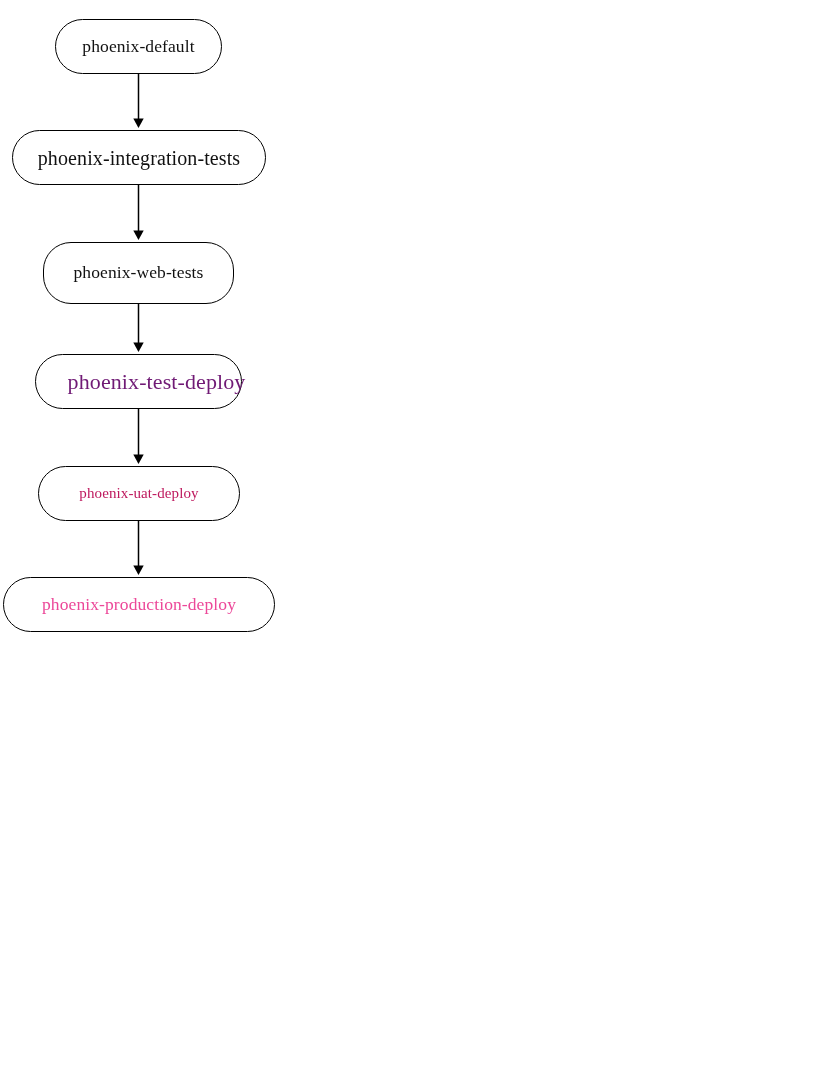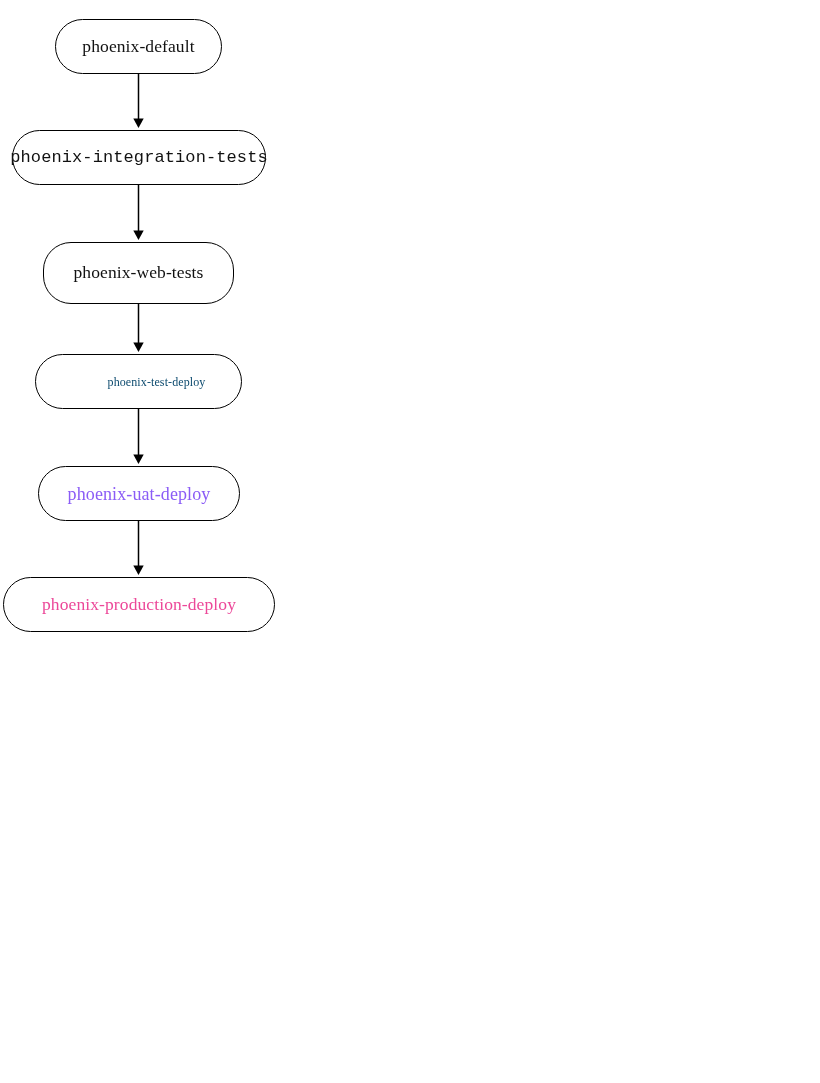--- a/index.html
+++ b/index.html
@@ -86,30 +86,30 @@
         <line x1="138.5" y1="505" x2="138.5" y2="550.8" stroke="#000000" stroke-width="1.5"></line>
         <polygon points="133.3,549.5 143.7,549.5 138.5,559" fill="#000000"></polygon>
       </g>
   </svg>
 
   <div id="node-layer">
       <div class="graph-node" style="left: 55px; top: 3px; width: 167px; height: 55px; border-color: rgb(0, 0, 0); border-radius: 28px;">
         <span class="graph-node-label" style="color: rgb(17, 17, 17); font-size: 17.5px;">phoenix-default</span>
       </div>
       <div class="graph-node" style="left: 12px; top: 114px; width: 254px; height: 55px; border-color: rgb(0, 0, 0); border-radius: 28px;">
-        <span class="graph-node-label" style="color: rgb(17, 17, 17); font-size: 17px; font-family: Liberation Mono, monospace;">phoenix-integration-tests</span>
+        <span class="graph-node-label" style="color: rgb(17, 17, 17); font-size: 20px;">phoenix-integration-tests</span>
       </div>
       <div class="graph-node" style="left: 43px; top: 226px; width: 191px; height: 62px; border-color: rgb(0, 0, 0); border-radius: 28px;">
         <span class="graph-node-label" style="color: rgb(17, 17, 17); font-size: 17.5px;">phoenix-web-tests</span>
       </div>
       <div class="graph-node" style="left: 35px; top: 338px; width: 207px; height: 55px; border-color: rgb(0, 0, 0); border-radius: 28px;">
-        <span class="graph-node-label" style="color: #0c4a6e; font-size: 12px; margin-left: 36px;">phoenix-test-deploy</span>
+        <span class="graph-node-label" style="color: #701a75; font-size: 22px; margin-left: 36px;">phoenix-test-deploy</span>
       </div>
       <div class="graph-node" style="left: 38px; top: 450px; width: 202px; height: 55px; border-color: rgb(0, 0, 0); border-radius: 28px;">
-        <span class="graph-node-label" style="color: #8b5cf6; font-size: 18px;">phoenix-uat-deploy</span>
+        <span class="graph-node-label" style="color: #be185d; font-size: 15px;">phoenix-uat-deploy</span>
       </div>
       <div class="graph-node" style="left: 3px; top: 561px; width: 272px; height: 55px; border-color: rgb(0, 0, 0); border-radius: 28px;">
         <span class="graph-node-label" style="color: #ec4899; font-size: 17.5px;">phoenix-production-deploy</span>
       </div>
     </div>
 
   <svg class="footer-rule-layer" viewBox="0 0 820 1083" width="820" height="1083" xmlns="http://www.w3.org/2000/svg">
     <g id="footer-group">
         <line x1="0" y1="1075" x2="820" y2="1075" stroke="#4a4a4a" stroke-width="1.6"></line>
         <line x1="273" y1="1070" x2="273" y2="1075" stroke="#4a4a4a" stroke-width="1"></line>

